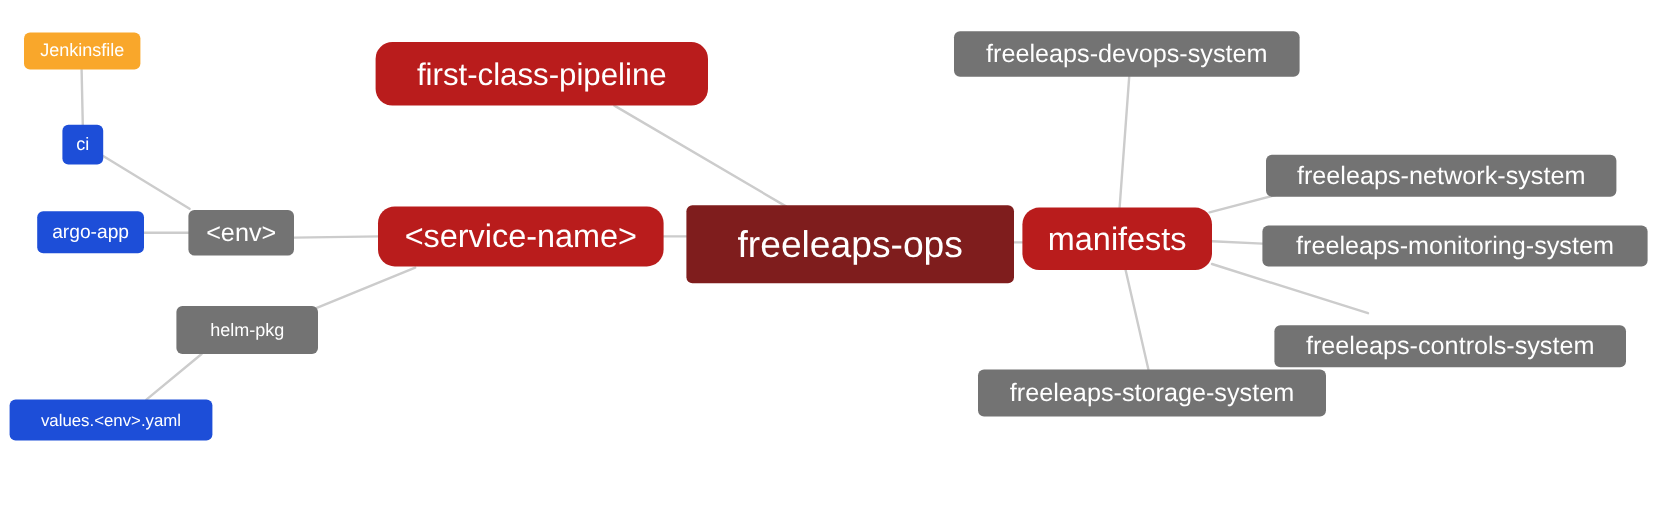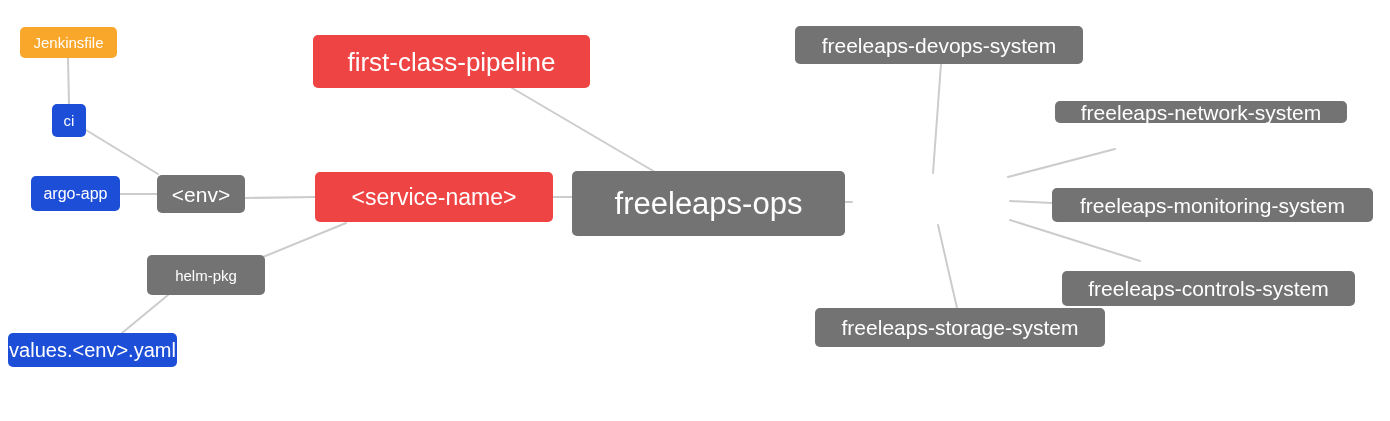--- a/index.html
+++ b/index.html
@@ -16,25 +16,25 @@
     position:absolute;
     display:flex;align-items:center;justify-content:center;
     color:#ffffff;
     border-radius:5px;
     white-space:nowrap;
     line-height:1;
     box-sizing:border-box;
     cursor:pointer;
     user-select:none;
   }
-  .n-blue{background:#ef4444;}
+  .n-blue{background:#b91c1c;border-radius:14px;}
   .n-green{background:#737373;}
   .n-red{background:#1d4ed8;}
   .n-amber{background:#F9A72B;}
-  .n-dark{background:#737373;}
+  .n-dark{background:#7f1d1d;}
 </style>
 </head>
 <body>
 
 <div class="stage">
 
   <svg class="edges" viewBox="0 0 1390 421">
     <line x1="68" y1="58" x2="69" y2="104"></line>
     <line x1="86" y1="130" x2="158" y2="174"></line>
     <line x1="120" y1="194" x2="157" y2="194"></line>
@@ -54,32 +54,33 @@
   <div class="node n-amber" style="left:20px;top:27px;width:97px;height:31px;font-size:15px">Jenkinsfile</div>
 
   <div class="node n-red" style="left:52px;top:104px;width:34px;height:33px;font-size:15px">ci</div>
 
   <div class="node n-red" style="left:31px;top:176px;width:89px;height:35px;font-size:16px">argo-app</div>
 
   <div class="node n-green" style="left:157px;top:175px;width:88px;height:38px;font-size:21px">&lt;env&gt;</div>
 
   <div class="node n-green" style="left:147px;top:255px;width:118px;height:40px;font-size:15px">helm-pkg</div>
 
-  <div class="node n-red" style="left:8px;top:333px;width:169px;height:34px;font-size:20px">values.&lt;env&gt;.yaml</div>
+  <div class="node n-red" style="left:8px;top:333px;width:169px;height:34px;font-size:14px">values.&lt;env&gt;.yaml</div>
 
   <div class="node n-blue" style="left:313px;top:35px;width:277px;height:53px;font-size:26px">first-class-pipeline</div>
 
-  <div class="node n-blue" style="left:315px;top:172px;width:238px;height:50px;font-size:23px">&lt;service-name&gt;</div>
+  <div class="node n-blue" style="left:315px;top:172px;width:238px;height:50px;font-size:27px">&lt;service-name&gt;</div>
 
   <div class="node n-dark" style="left:572px;top:171px;width:273px;height:65px;font-size:31px">freeleaps-ops</div>
 
+  <div class="node n-blue" style="left:852px;top:173px;width:158px;height:52px;font-size:27px">manifests</div>
 
   <div class="node n-green" style="left:795px;top:26px;width:288px;height:38px;font-size:21px">freeleaps-devops-system</div>
 
-  <div class="node n-green" style="left:1055px;top:101px;width:292px;height:22px;font-size:21px">freeleaps-network-system</div>
+  <div class="node n-green" style="left:1055px;top:129px;width:292px;height:35px;font-size:21px">freeleaps-network-system</div>
 
   <div class="node n-green" style="left:1052px;top:188px;width:321px;height:34px;font-size:21px">freeleaps-monitoring-system</div>
 
   <div class="node n-green" style="left:1062px;top:271px;width:293px;height:35px;font-size:21px">freeleaps-controls-system</div>
 
   <div class="node n-green" style="left:815px;top:308px;width:290px;height:39px;font-size:21px">freeleaps-storage-system</div>
 
 </div>
 
 </body></html>

